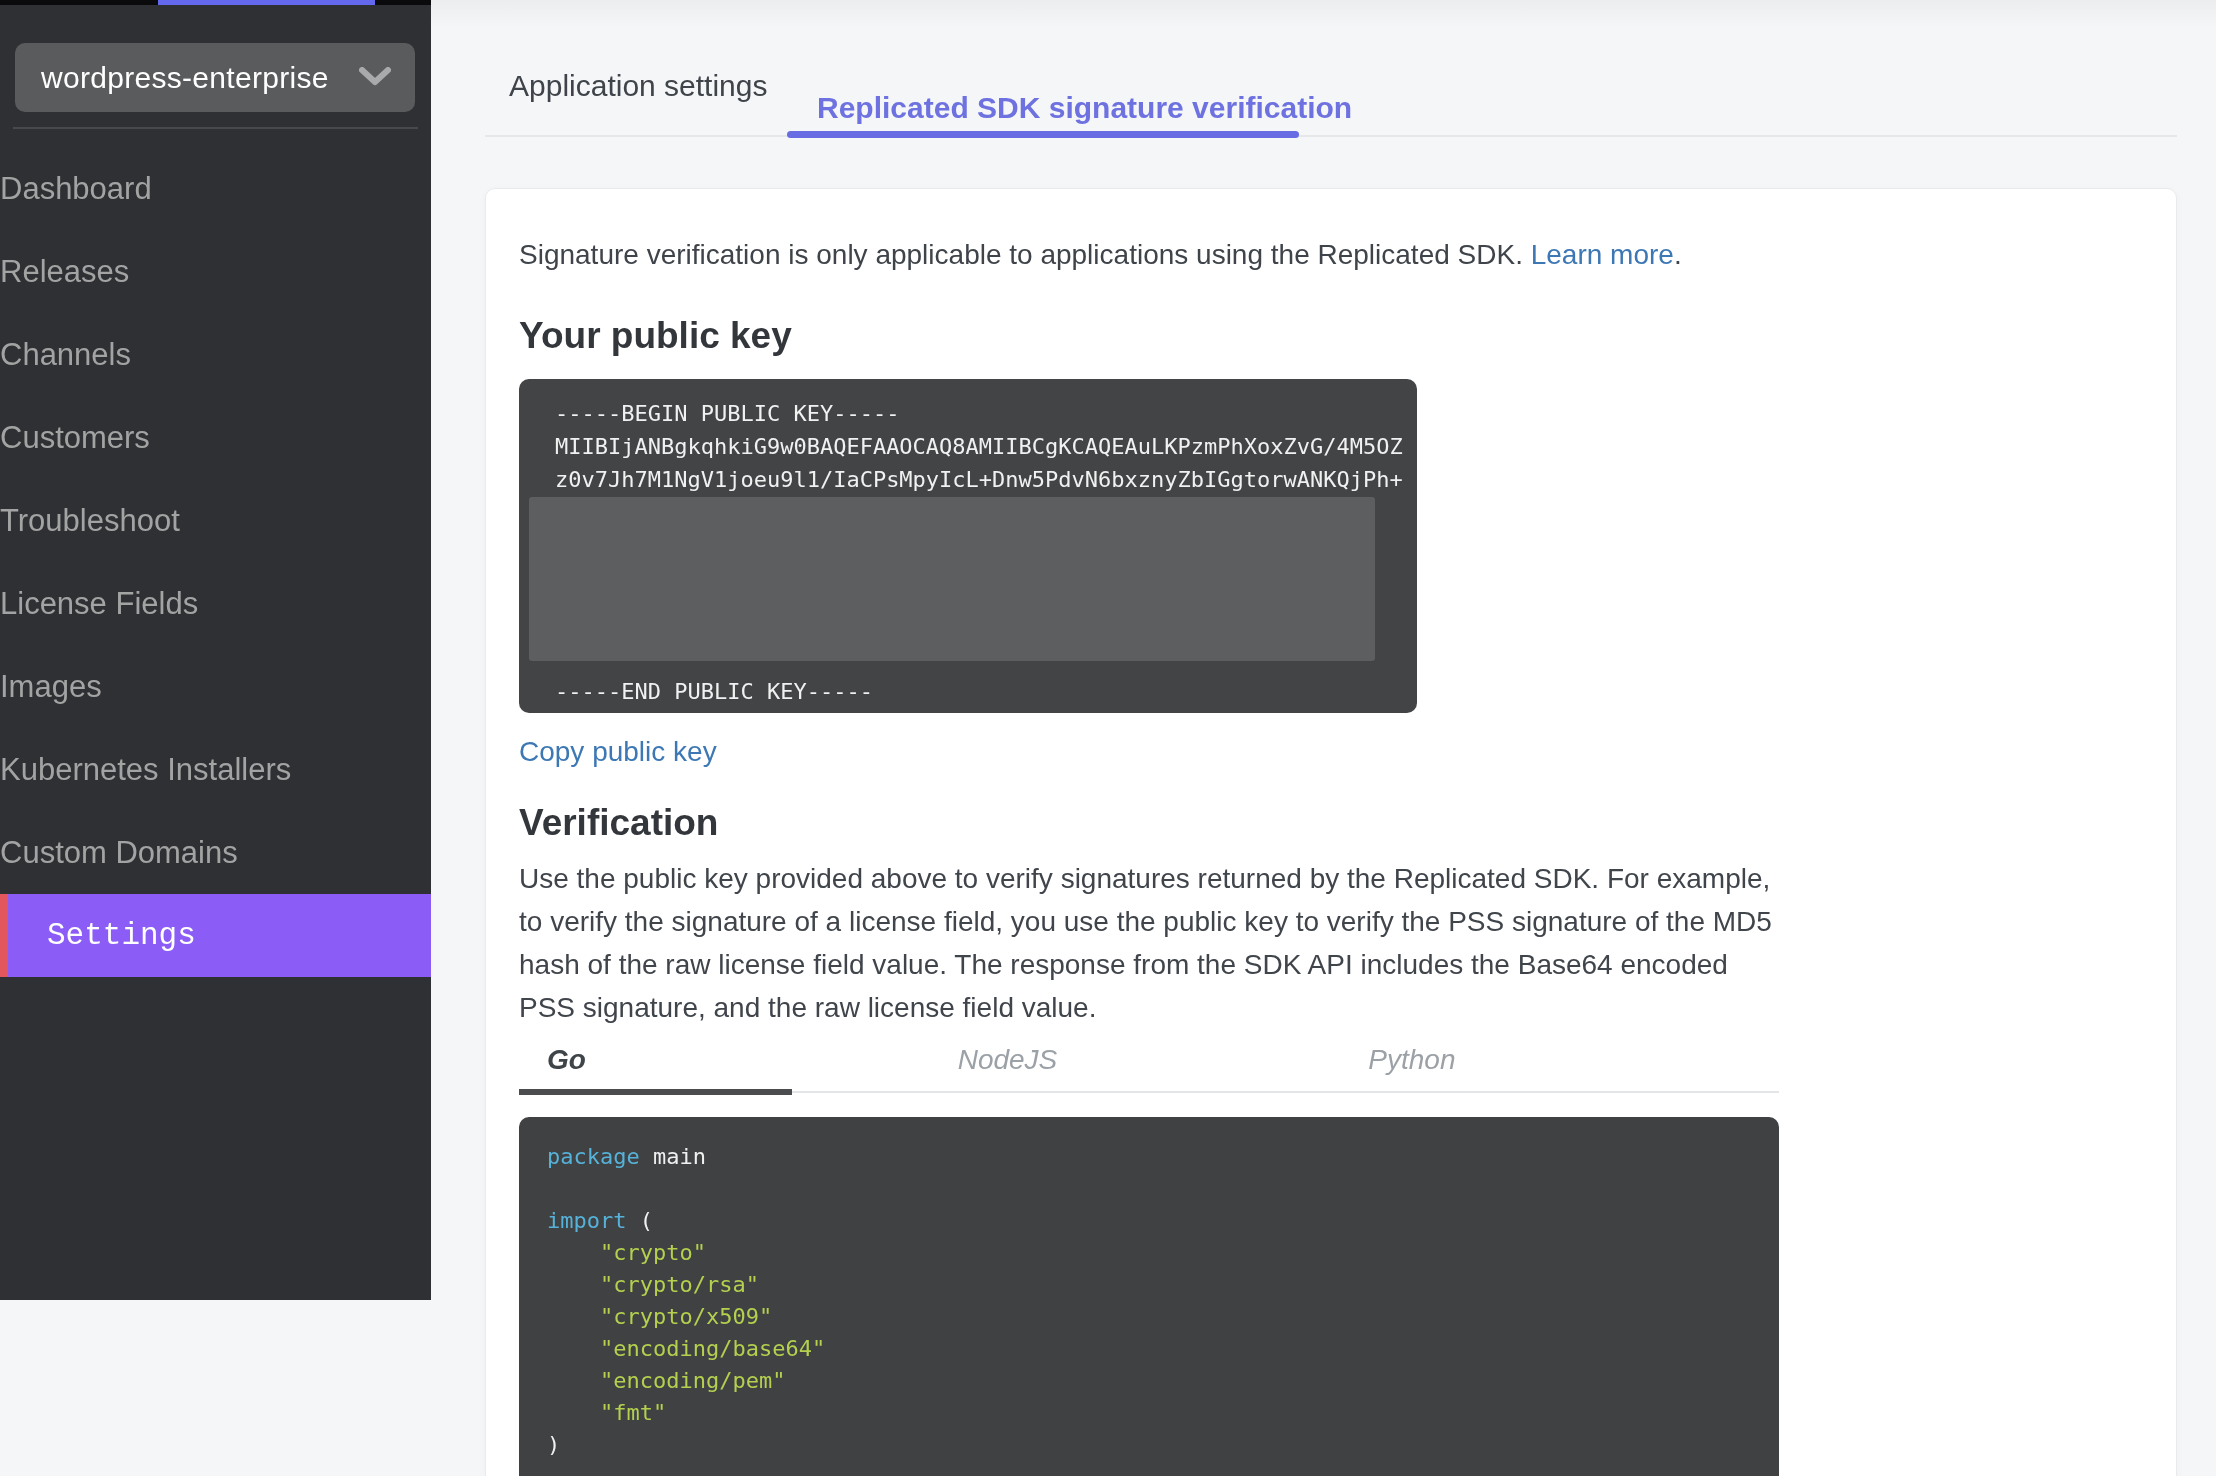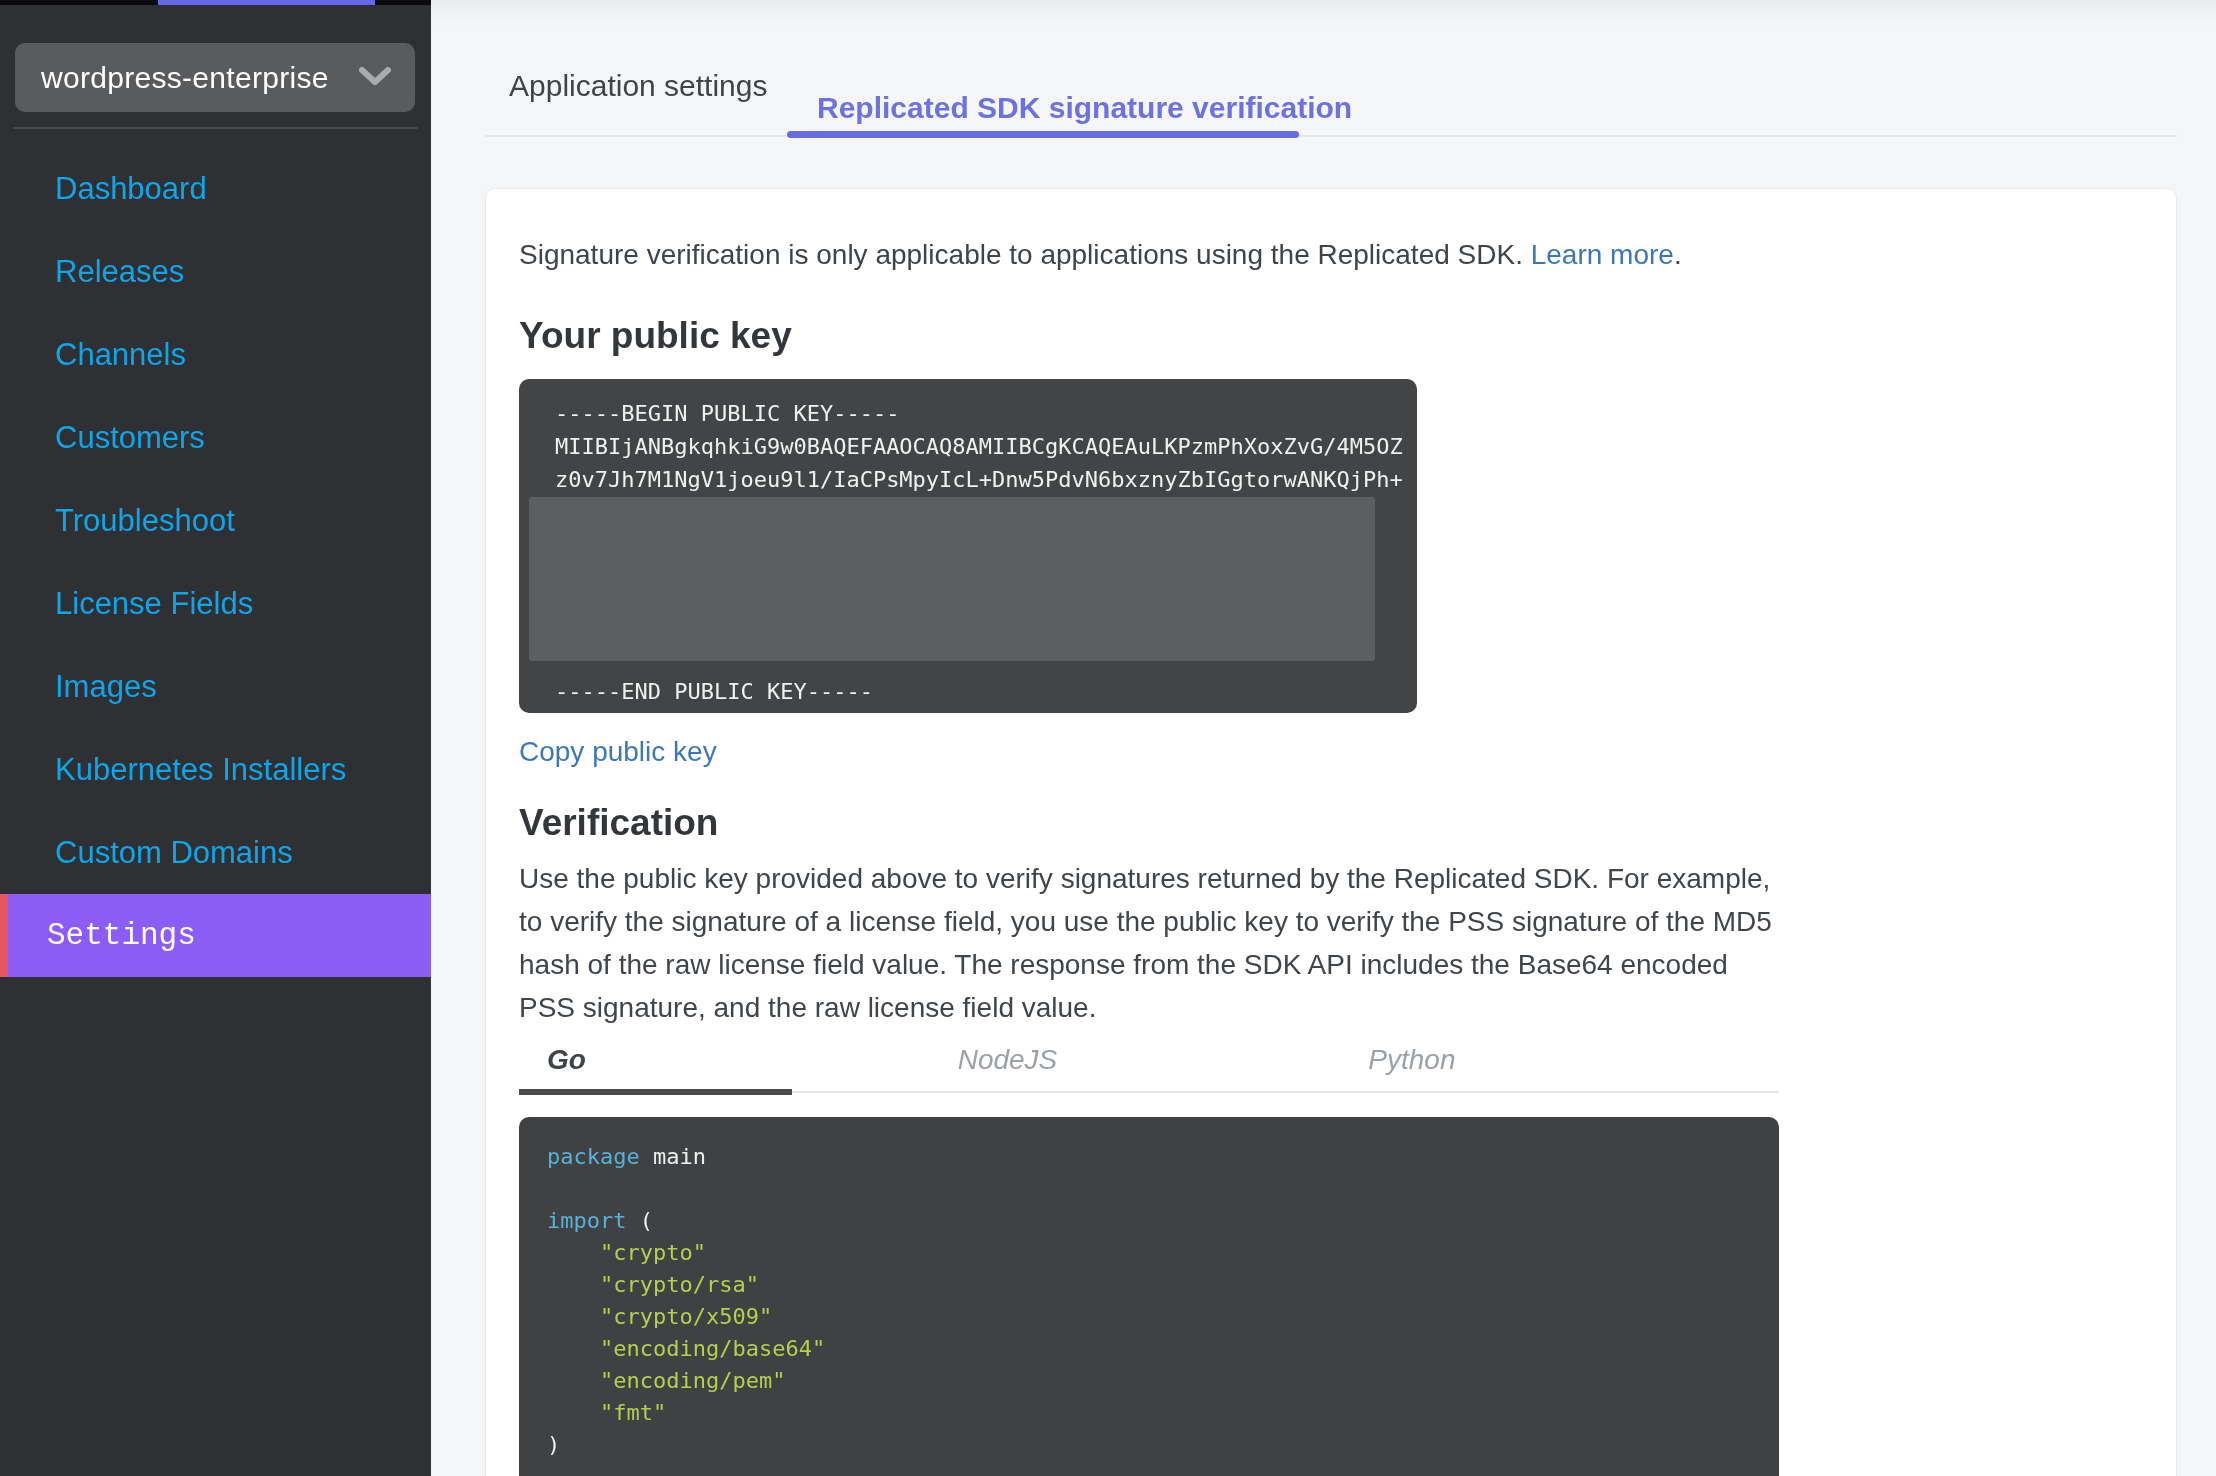--- a/index.html
+++ b/index.html
@@ -11,30 +11,30 @@
     --code-kw:#57b2d9;
     --code-str:#b4d04e;
     --code-plain:#eff1f1;
   }
   *{margin:0;padding:0;box-sizing:border-box;}
   html,body{background:#f5f6f8;}
   body{font-family:"Liberation Sans",sans-serif;}
   .screen{position:relative;width:2216px;height:1476px;overflow:hidden;background:#f5f6f8;}
 
   
-  .sidebar{position:absolute;left:0;top:0;width:431px;height:1476px;background:#2e3033;}
+  .sidebar{position:absolute;left:0;top:0;width:431px;height:1300px;background:#2e3033;}
   .top-strip{position:absolute;left:0;top:0;width:431px;height:5px;background:#0a0a0c;}
   .top-strip-accent{position:absolute;left:158px;top:0;width:217px;height:5px;background:var(--purple-strip);}
   .app-selector{position:absolute;left:15px;top:43px;width:400px;height:69px;border:none;border-radius:10px;
     background:#5a5b5d;display:flex;align-items:center;cursor:pointer;font-family:inherit;}
   .app-selector-label{margin-left:26px;font-size:30px;color:#ffffff;letter-spacing:.3px;}
   .app-selector .chev{position:absolute;right:24px;top:24px;}
   .sb-divider{position:absolute;left:13px;top:127px;width:405px;height:2px;background:#47494b;}
   .nav{position:absolute;left:0;top:147px;width:431px;}
-  .nav-item{height:83px;line-height:83px;padding-left:55px;font-size:31px;color:#0ea5e9;cursor:pointer;white-space:nowrap;}
+  .nav-item{height:83px;line-height:83px;font-size:31px;color:#a3a3a3;cursor:pointer;white-space:nowrap;}
   .nav-item.active{background:#8b5cf6;color:#ffffff;border-left:8px solid var(--red-accent);padding-left:39px;font-family:Liberation Mono, monospace;}
 
   
   .main{position:absolute;left:431px;top:0;right:0;bottom:0;background:#f5f6f8;}
   .main::before{content:'';position:absolute;left:0;right:0;top:0;height:28px;
     background:linear-gradient(#ebedef,rgba(245,246,248,0));pointer-events:none;}
   .top-tab{position:absolute;font-size:30px;white-space:nowrap;cursor:pointer;}
   .top-tab.inactive{left:78px;top:69px;color:#3f444a;}
   .top-tab.active{left:386px;top:67px;color:var(--purple);font-weight:bold;margin-top:24px;}
   .tabs-baseline{position:absolute;left:54px;top:135px;width:1692px;height:2px;background:#e5e7e9;}

